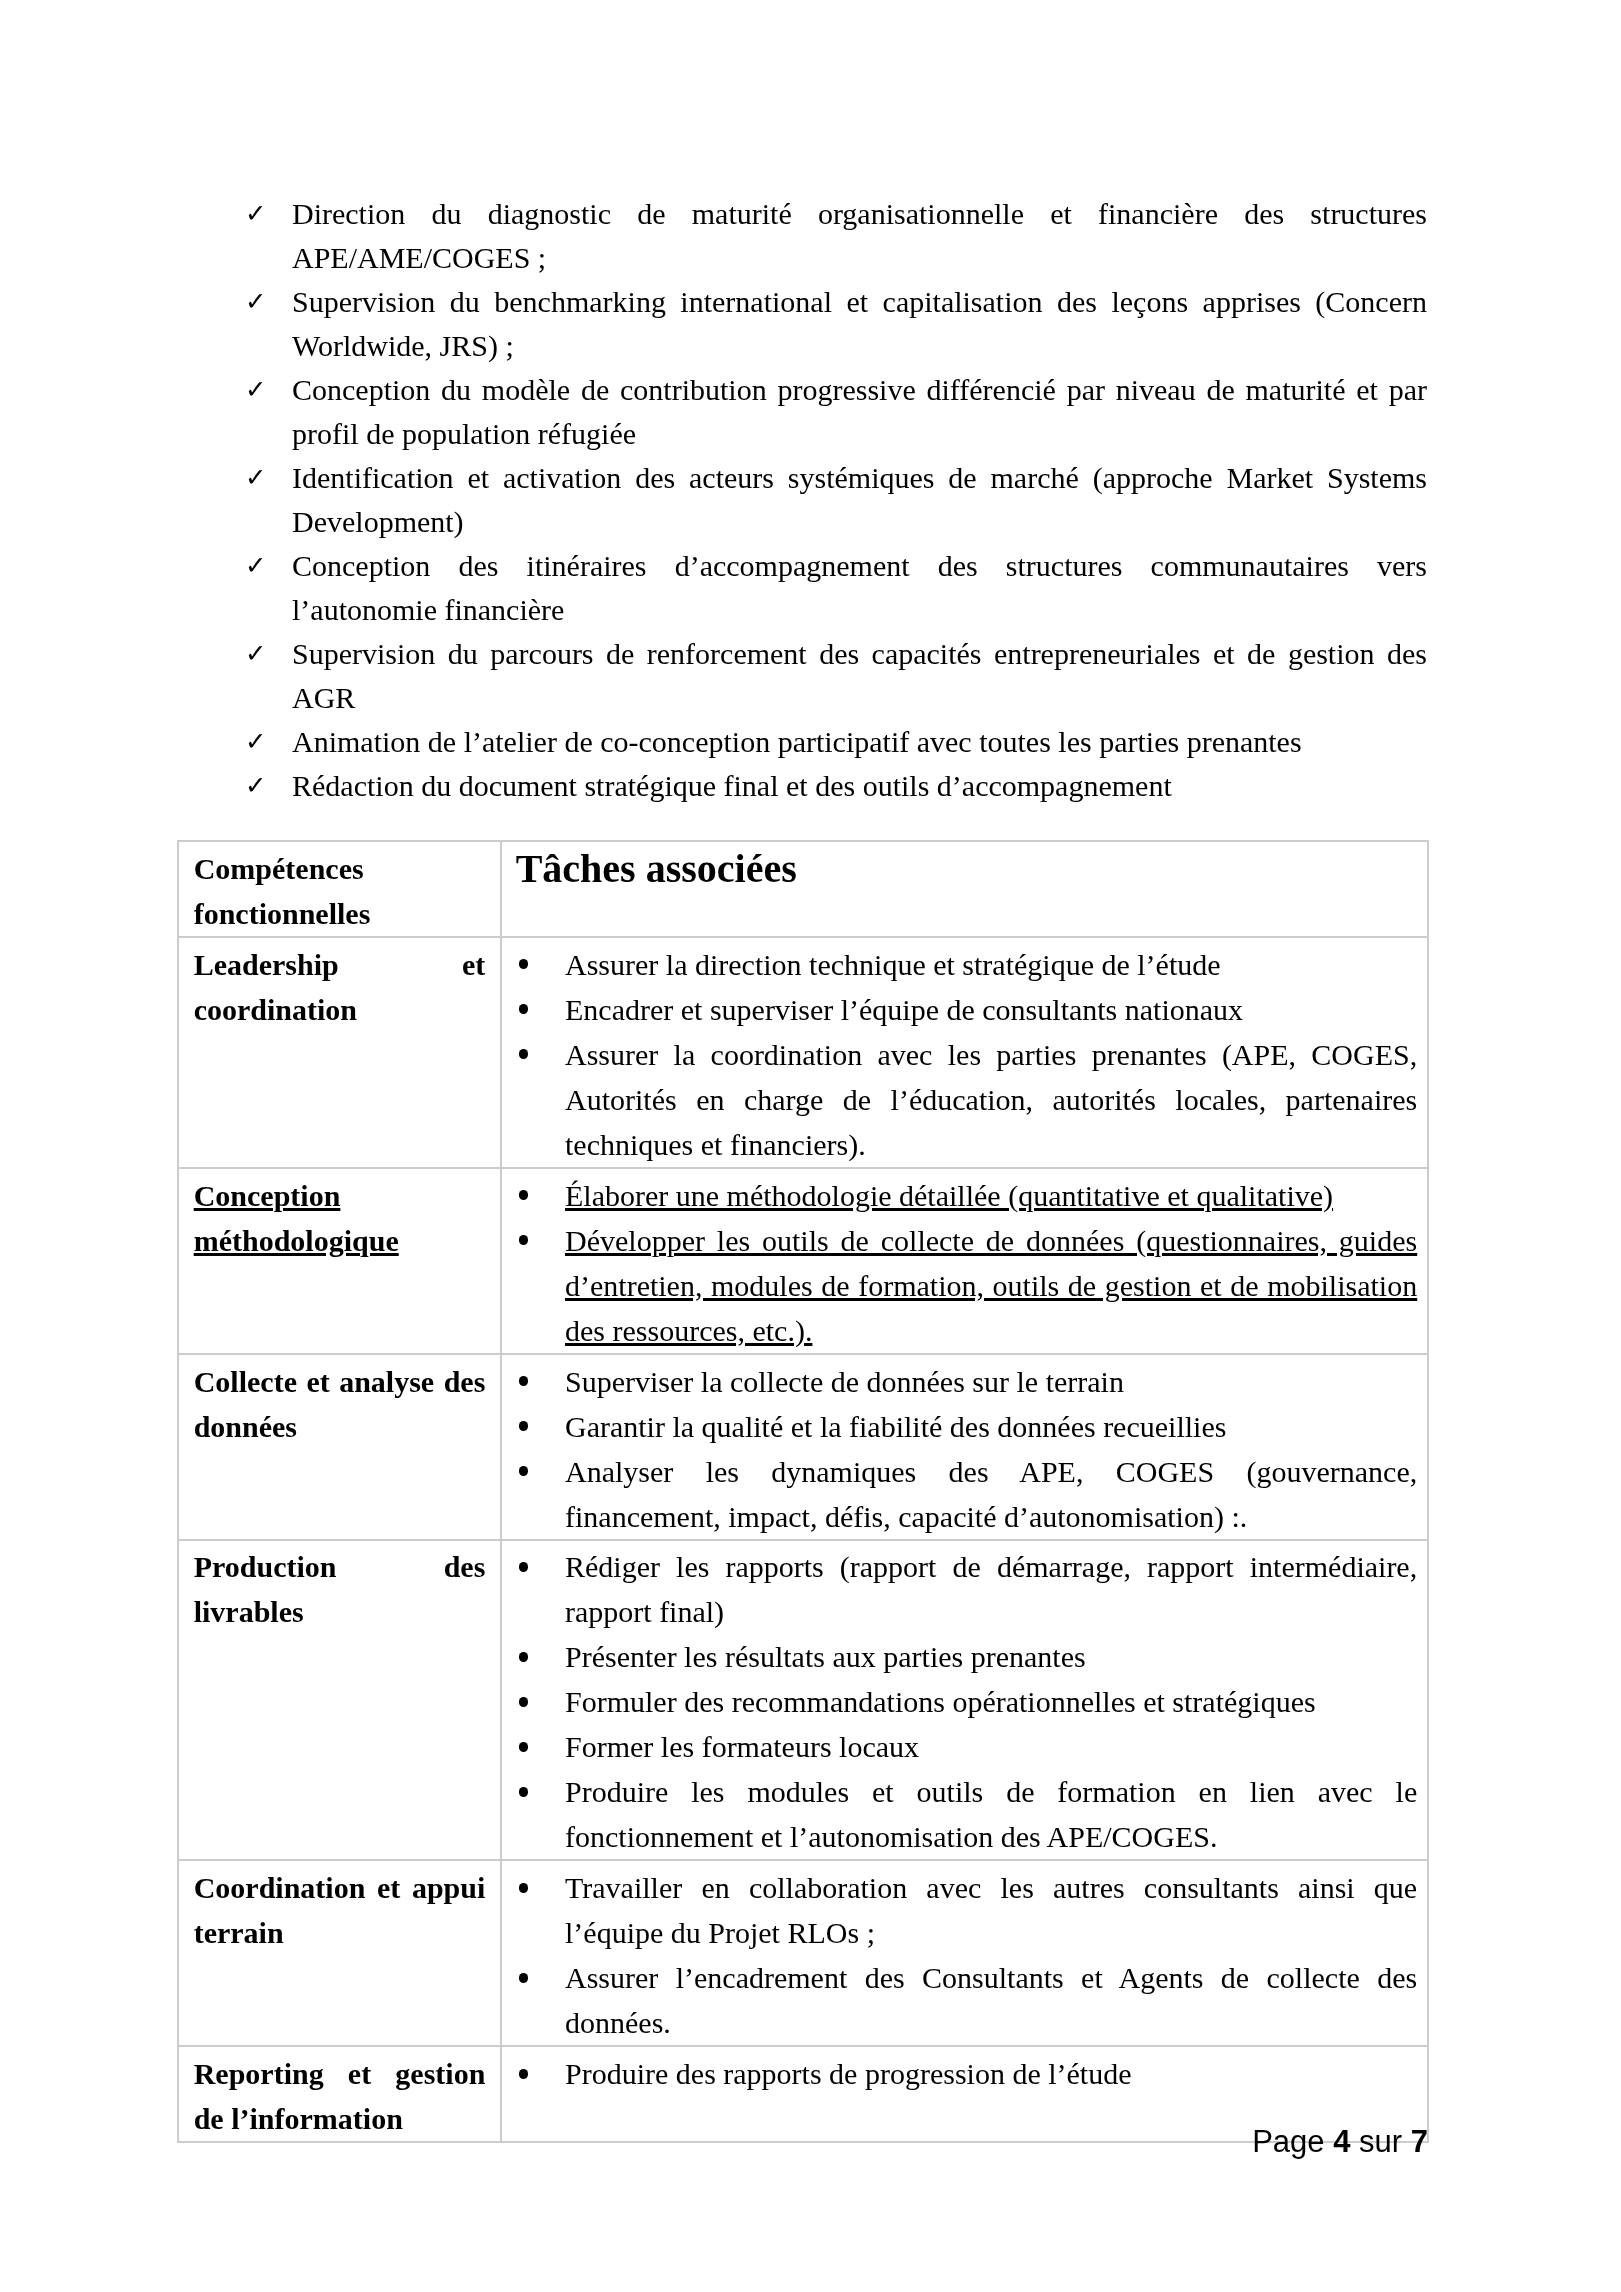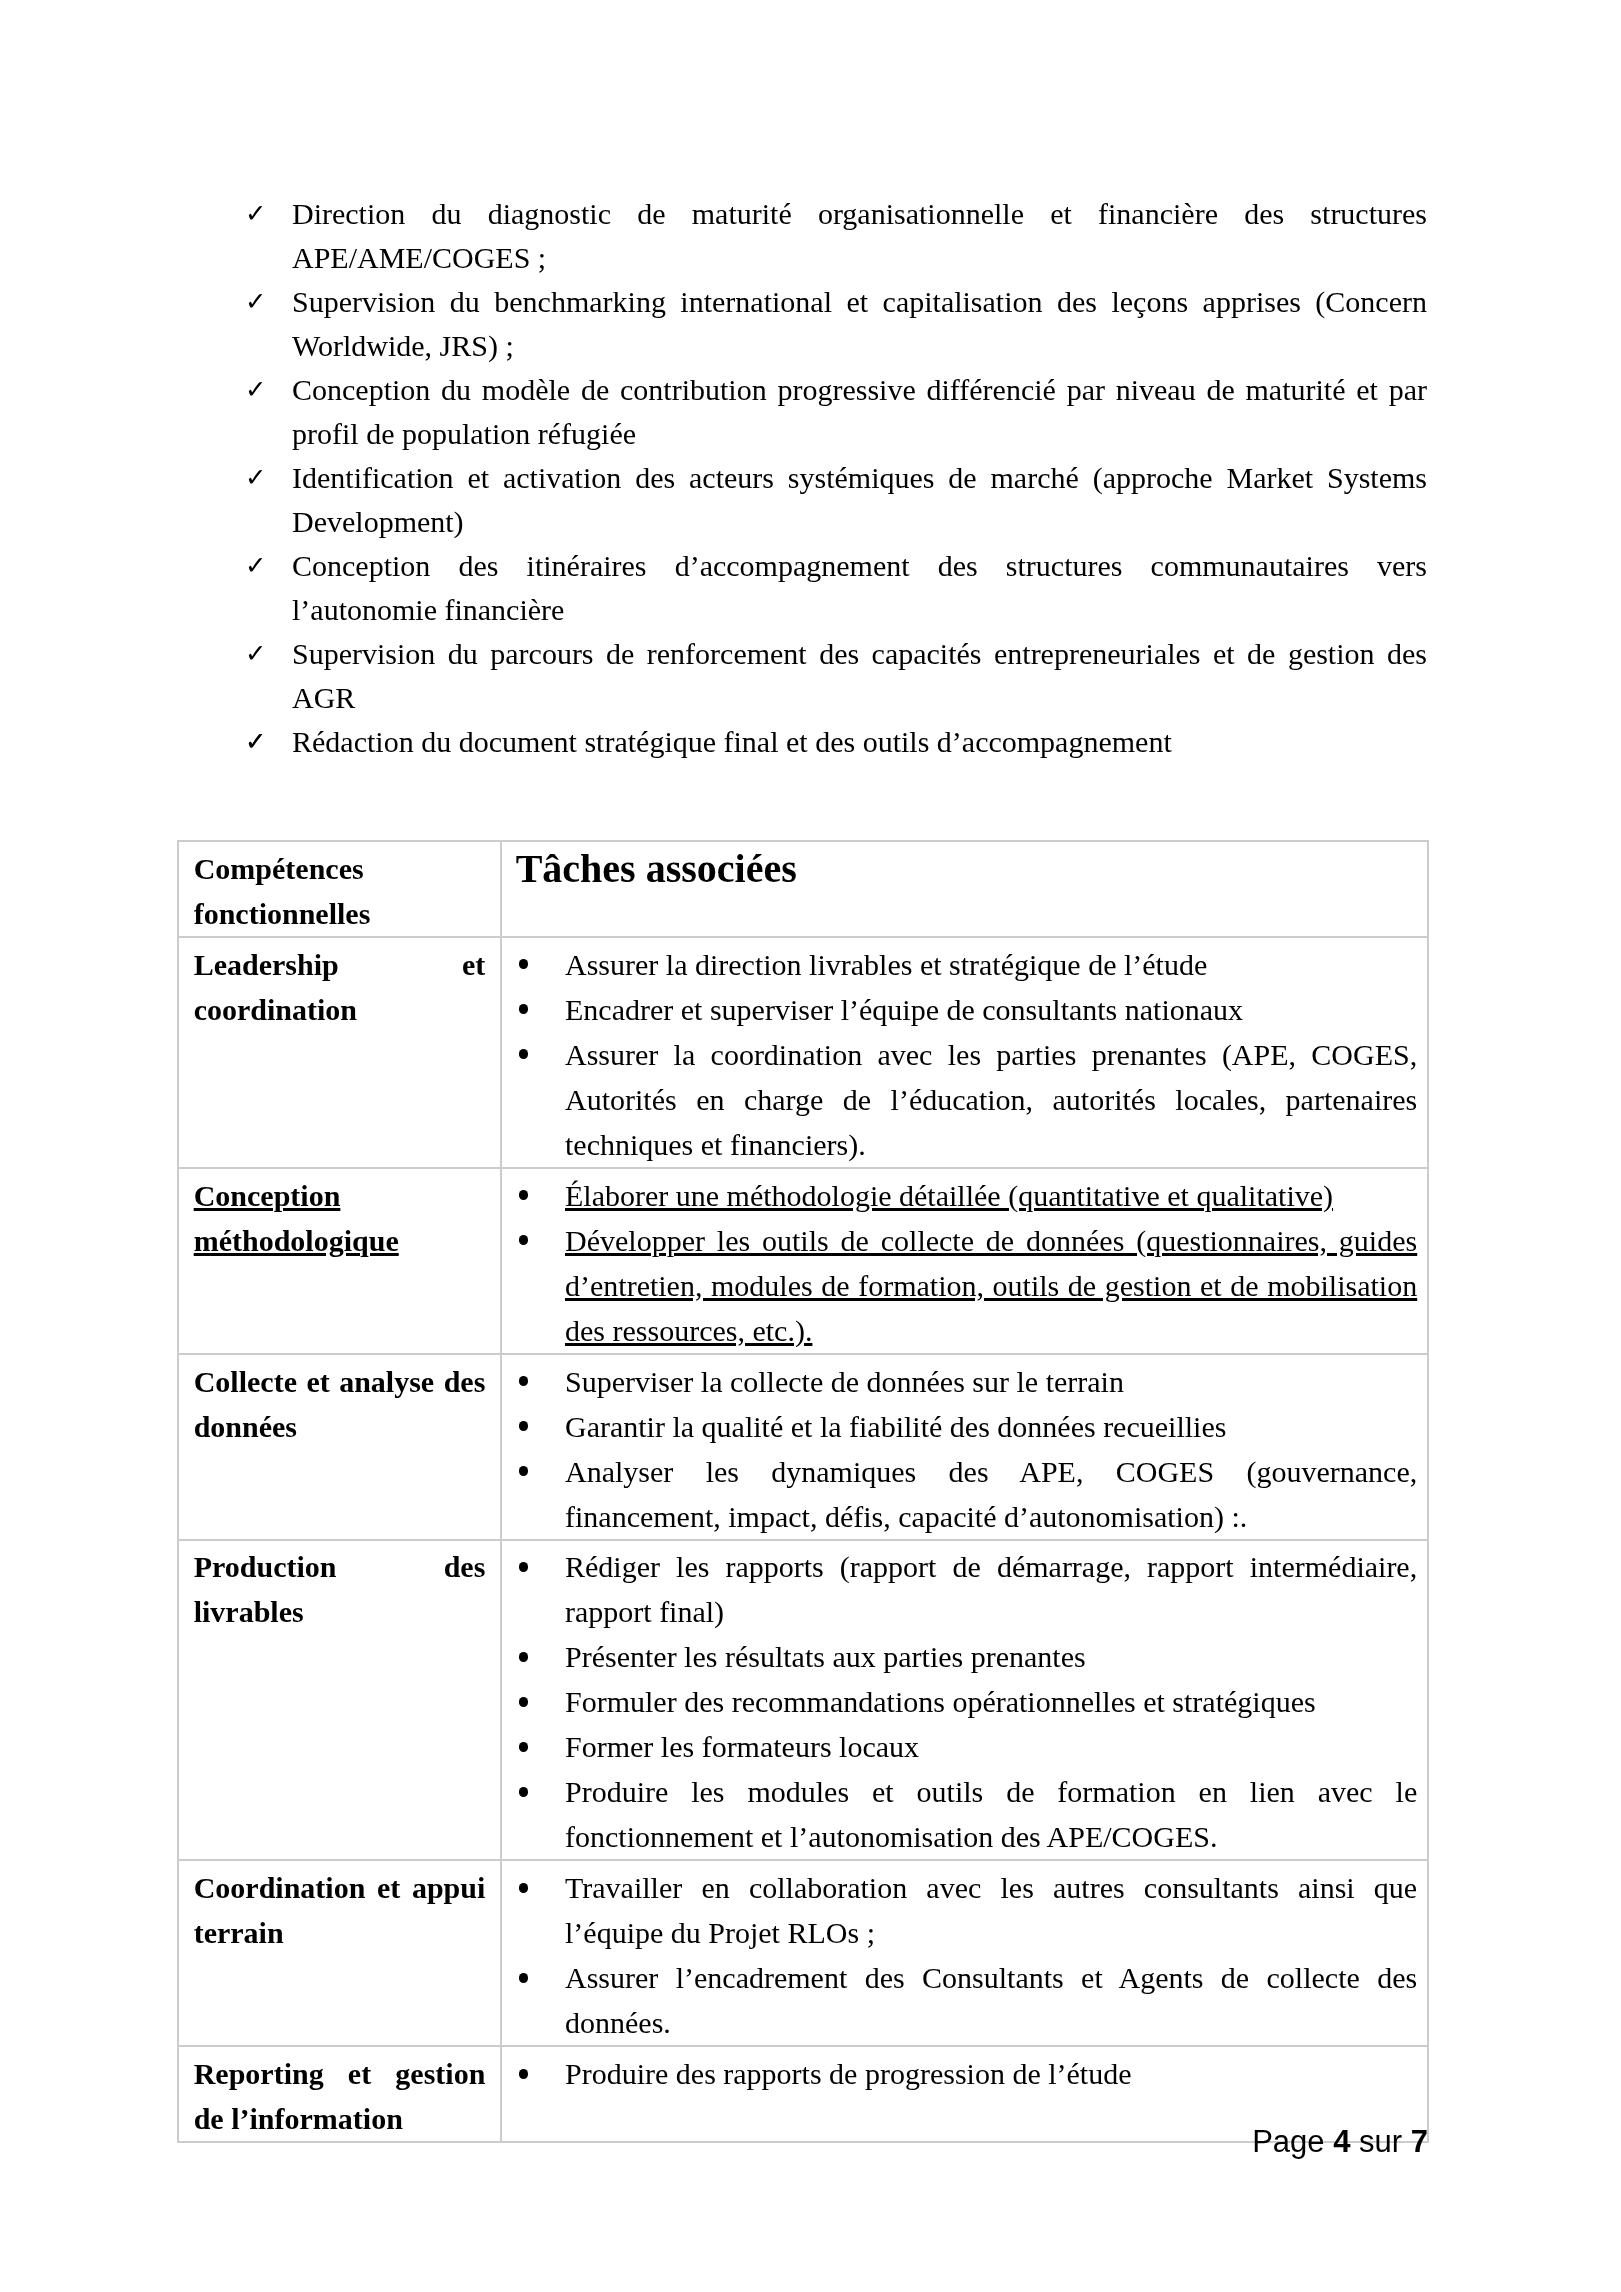--- a/index.html
+++ b/index.html
@@ -39,40 +39,40 @@
 </head>
 <body>
 
 <ul class="checklist serif">
   <li class="check-item"><span class="check-icon">✓</span><span>Direction du diagnostic de maturité organisationnelle et financière des structures APE/AME/COGES ;</span></li>
   <li class="check-item"><span class="check-icon">✓</span><span>Supervision du benchmarking international et capitalisation des leçons apprises (Concern Worldwide, JRS) ;</span></li>
   <li class="check-item"><span class="check-icon">✓</span><span>Conception du modèle de contribution progressive différencié par niveau de maturité et par profil de population réfugiée</span></li>
   <li class="check-item"><span class="check-icon">✓</span><span>Identification et activation des acteurs systémiques de marché (approche Market Systems Development)</span></li>
   <li class="check-item"><span class="check-icon">✓</span><span>Conception des itinéraires d’accompagnement des structures communautaires vers l’autonomie financière</span></li>
   <li class="check-item"><span class="check-icon">✓</span><span>Supervision du parcours de renforcement des capacités entrepreneuriales et de gestion des AGR</span></li>
-  <li class="check-item"><span class="check-icon">✓</span></li>
+  <li class="check-item"><span class="check-icon">✓</span><span>Animation de l’atelier de co-conception participatif avec toutes les parties prenantes</span></li>
   <li class="check-item"><span class="check-icon">✓</span><span>Rédaction du document stratégique final et des outils d’accompagnement</span></li>
 </ul>
 
 <table class="comp-table serif">
   <colgroup>
       <col class="col1">
       <col class="col2">
     </colgroup>
   <tbody>
       <tr class="r0">
     <td class="cell-comp">Compétences fonctionnelles</td>
     <td class="hdr-task">Tâches associées</td>
   </tr>
 
   <tr class="r1">
     <td class="cell-comp">Leadership et coordination</td>
     <td class="cell-tasks">
       <ul class="task-list">
-        <li class="task-item"><span class="bullet-icon"></span><span>Assurer la direction livrables et stratégique de l’étude</span></li>
+        <li class="task-item"><span class="bullet-icon"></span><span>Assurer la direction technique et stratégique de l’étude</span></li>
         <li class="task-item"><span class="bullet-icon"></span><span>Encadrer et superviser l’équipe de consultants nationaux</span></li>
         <li class="task-item"><span class="bullet-icon"></span><span>Assurer la coordination avec les parties prenantes (APE, COGES, Autorités en charge de l’éducation, autorités locales, partenaires techniques et financiers).</span></li>
       </ul>
     </td>
   </tr>
 
   <tr class="r2">
     <td class="cell-comp">Conception méthodologique</td>
     <td class="cell-tasks">
       <ul class="task-list">

